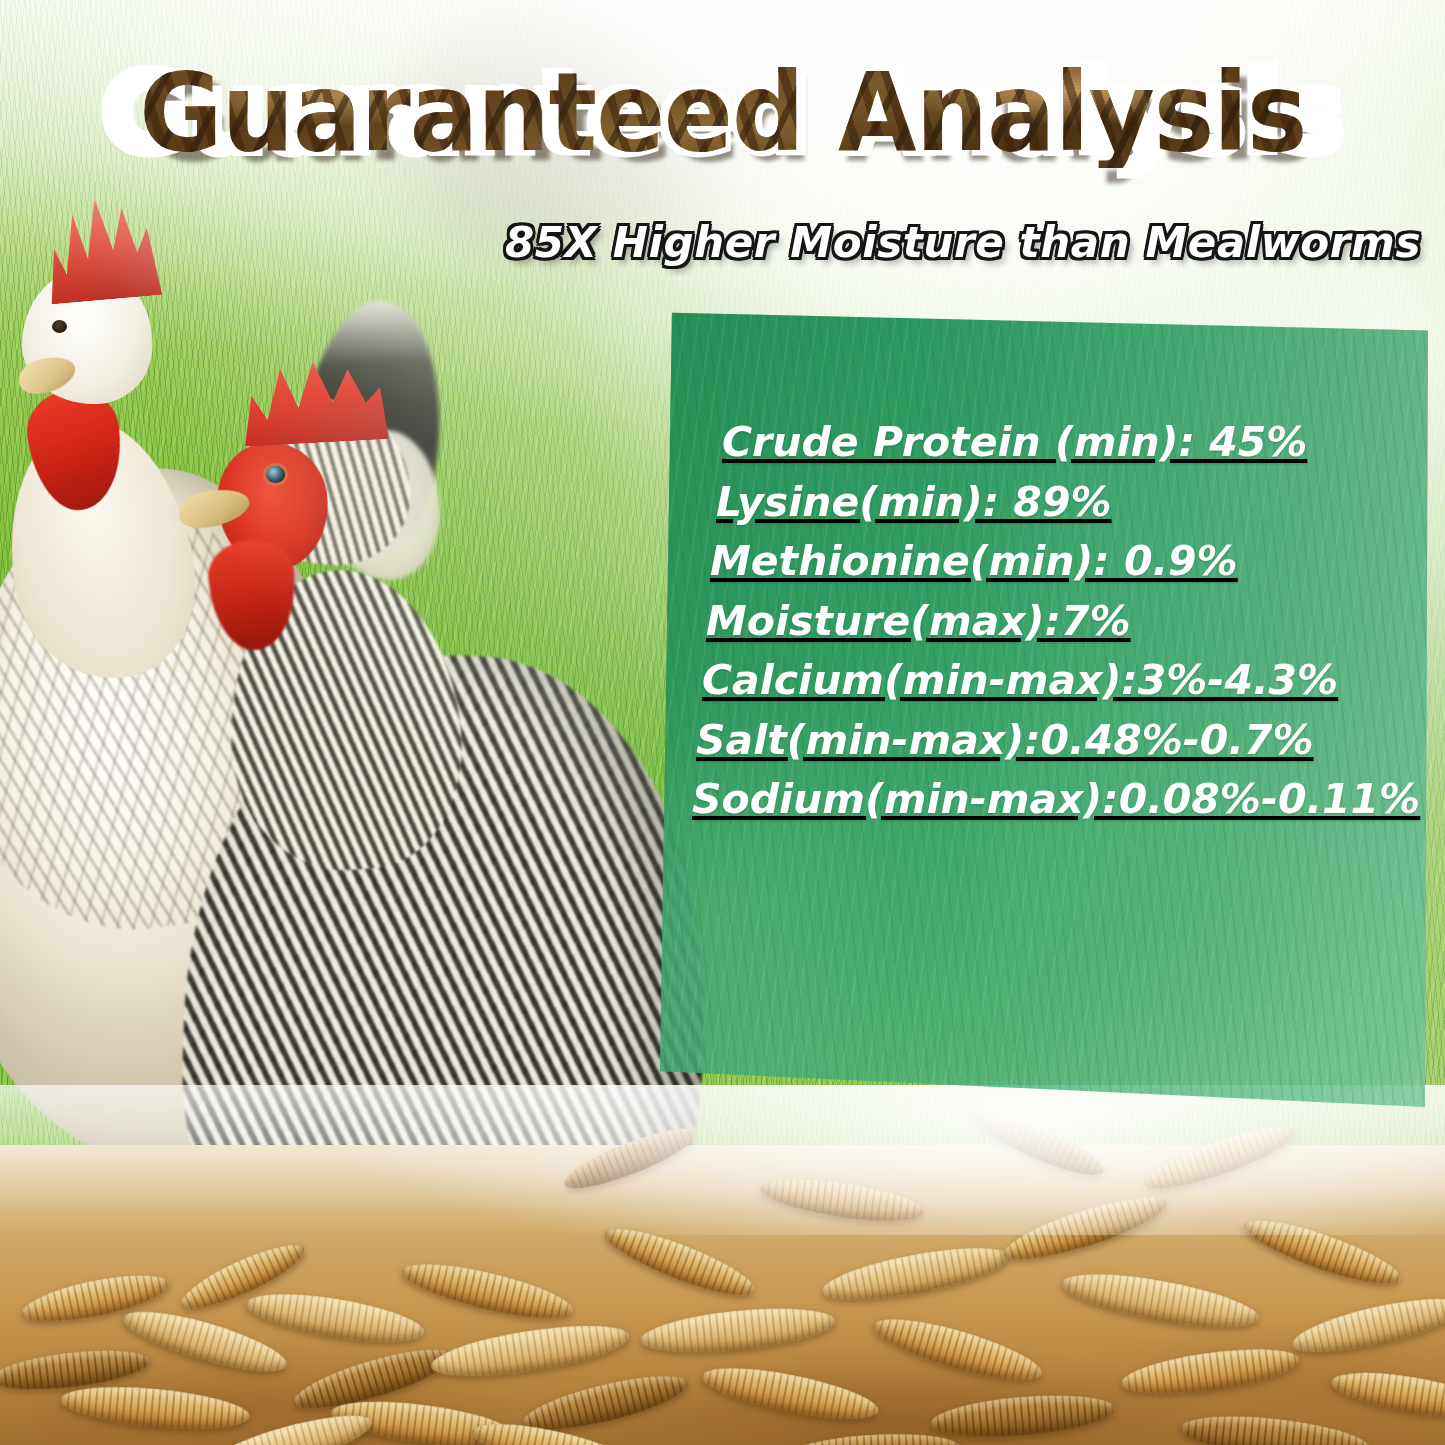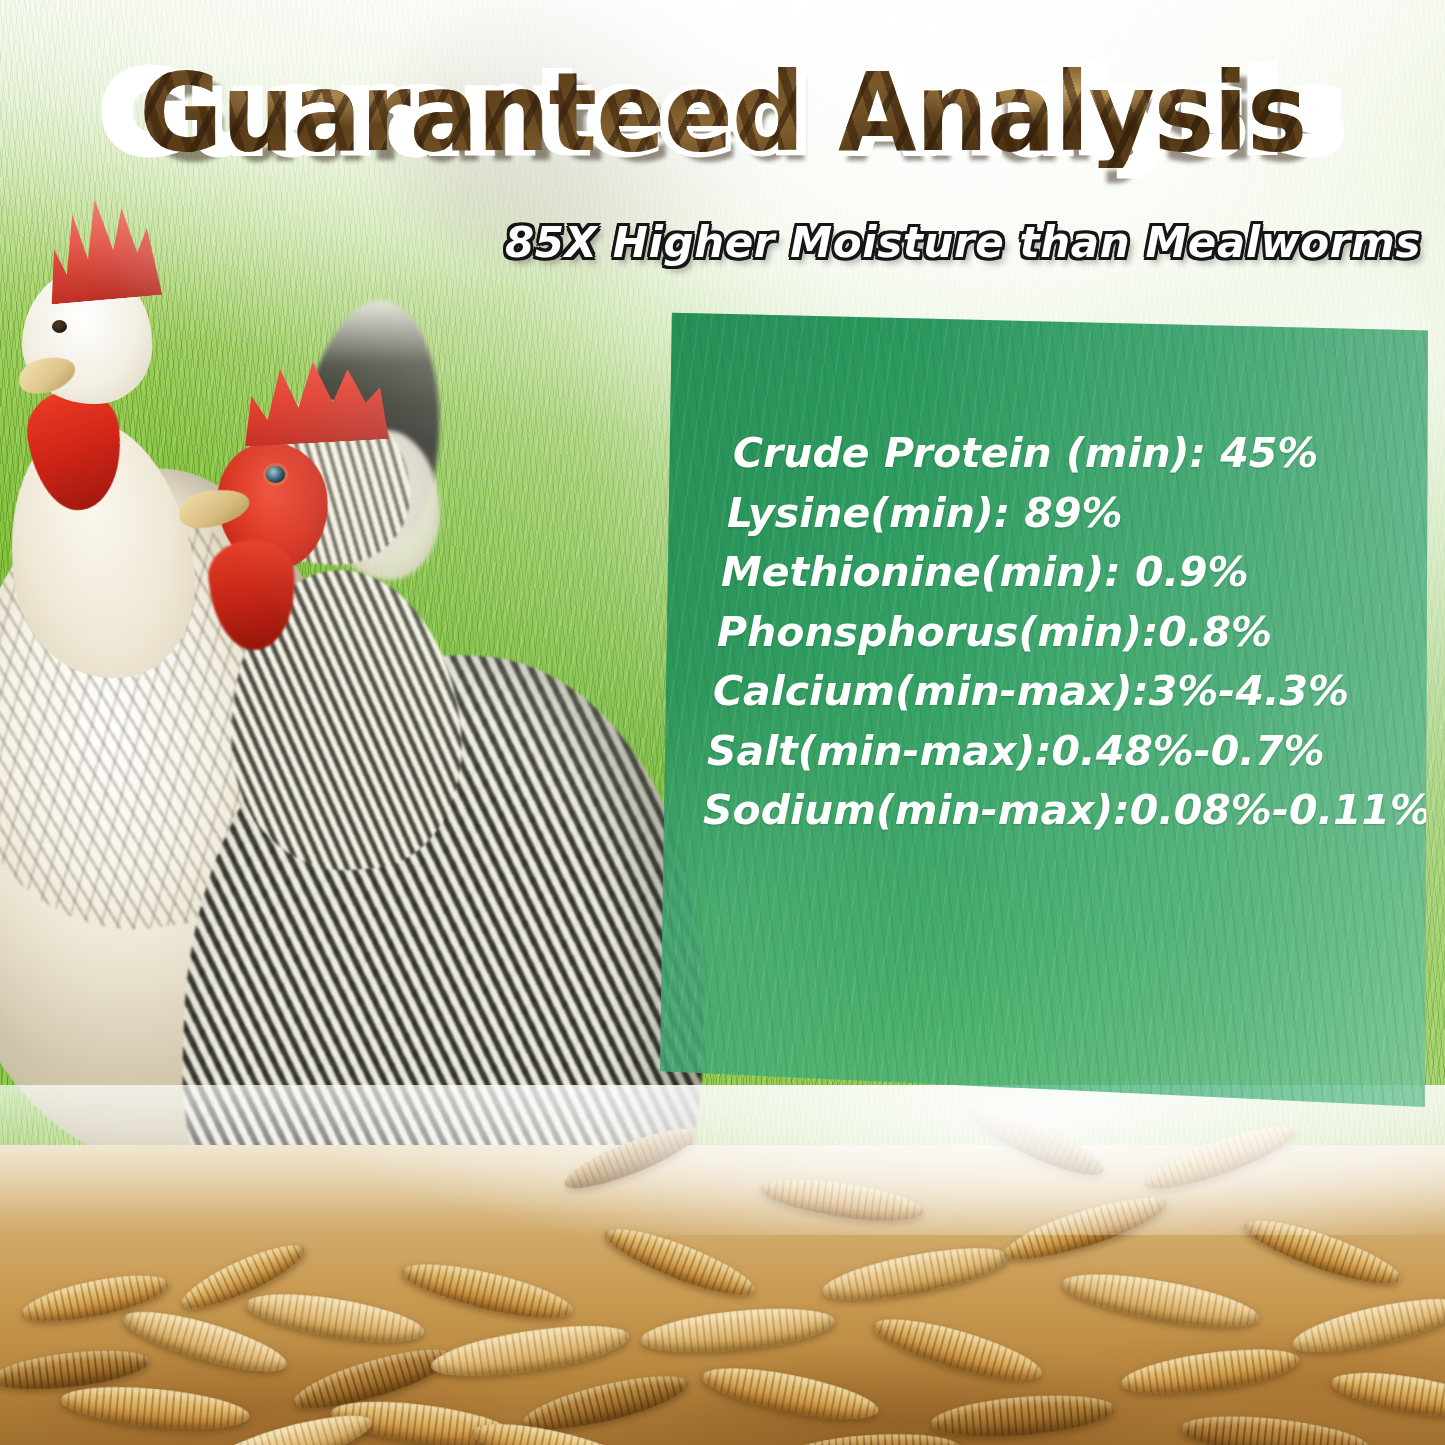--- a/index.html
+++ b/index.html
@@ -285,21 +285,21 @@
     background:
       repeating-linear-gradient(84deg, rgba(16,90,46,.10) 0 2px, rgba(255,255,255,0) 2px 10px),
       repeating-linear-gradient(98deg, rgba(210,240,220,.08) 0 2px, rgba(255,255,255,0) 2px 13px),
       radial-gradient(ellipse 34% 40% at 8% 76%, rgba(120,200,150,.26) 0%, rgba(120,200,150,0) 72%);
     pointer-events:none;
   }
 
   .nutrition-list{
     position:absolute;left:0;right:0;top:108px;
     padding:0 0 0 26px;
-    margin:11px;list-style:none;
+    margin:0;list-style:none;text-decoration:underline;
   }
   .nutrition-list li{
     font-family:"DejaVu Sans",sans-serif;
     font-weight:bold;font-style:italic;
     color:#ffffff;
     font-size:41px;
     line-height:59.5px;
     white-space:nowrap;
     text-shadow:0 1px 2px rgba(20,70,44,.30);
   }
@@ -397,20 +397,20 @@
   </div>
 
   <div class="subtitle">85X Higher Moisture than Mealworms</div>
 
   <div class="panel">
     <div class="panel-texture"></div>
     <ul class="nutrition-list">
       <li>Crude Protein (min):  45%</li>
       <li>Lysine(min):    89%</li>
       <li>Methionine(min):  0.9%</li>
-      <li>Phonsphorus(min):0.8%</li>
+      <li>Moisture(max):7%</li>
       <li>Calcium(min-max):3%-4.3%</li>
       <li>Salt(min-max):0.48%-0.7%</li>
       <li>Sodium(min-max):0.08%-0.11%</li>
     </ul>
   </div>
 
 </div>
 
 </body></html>

